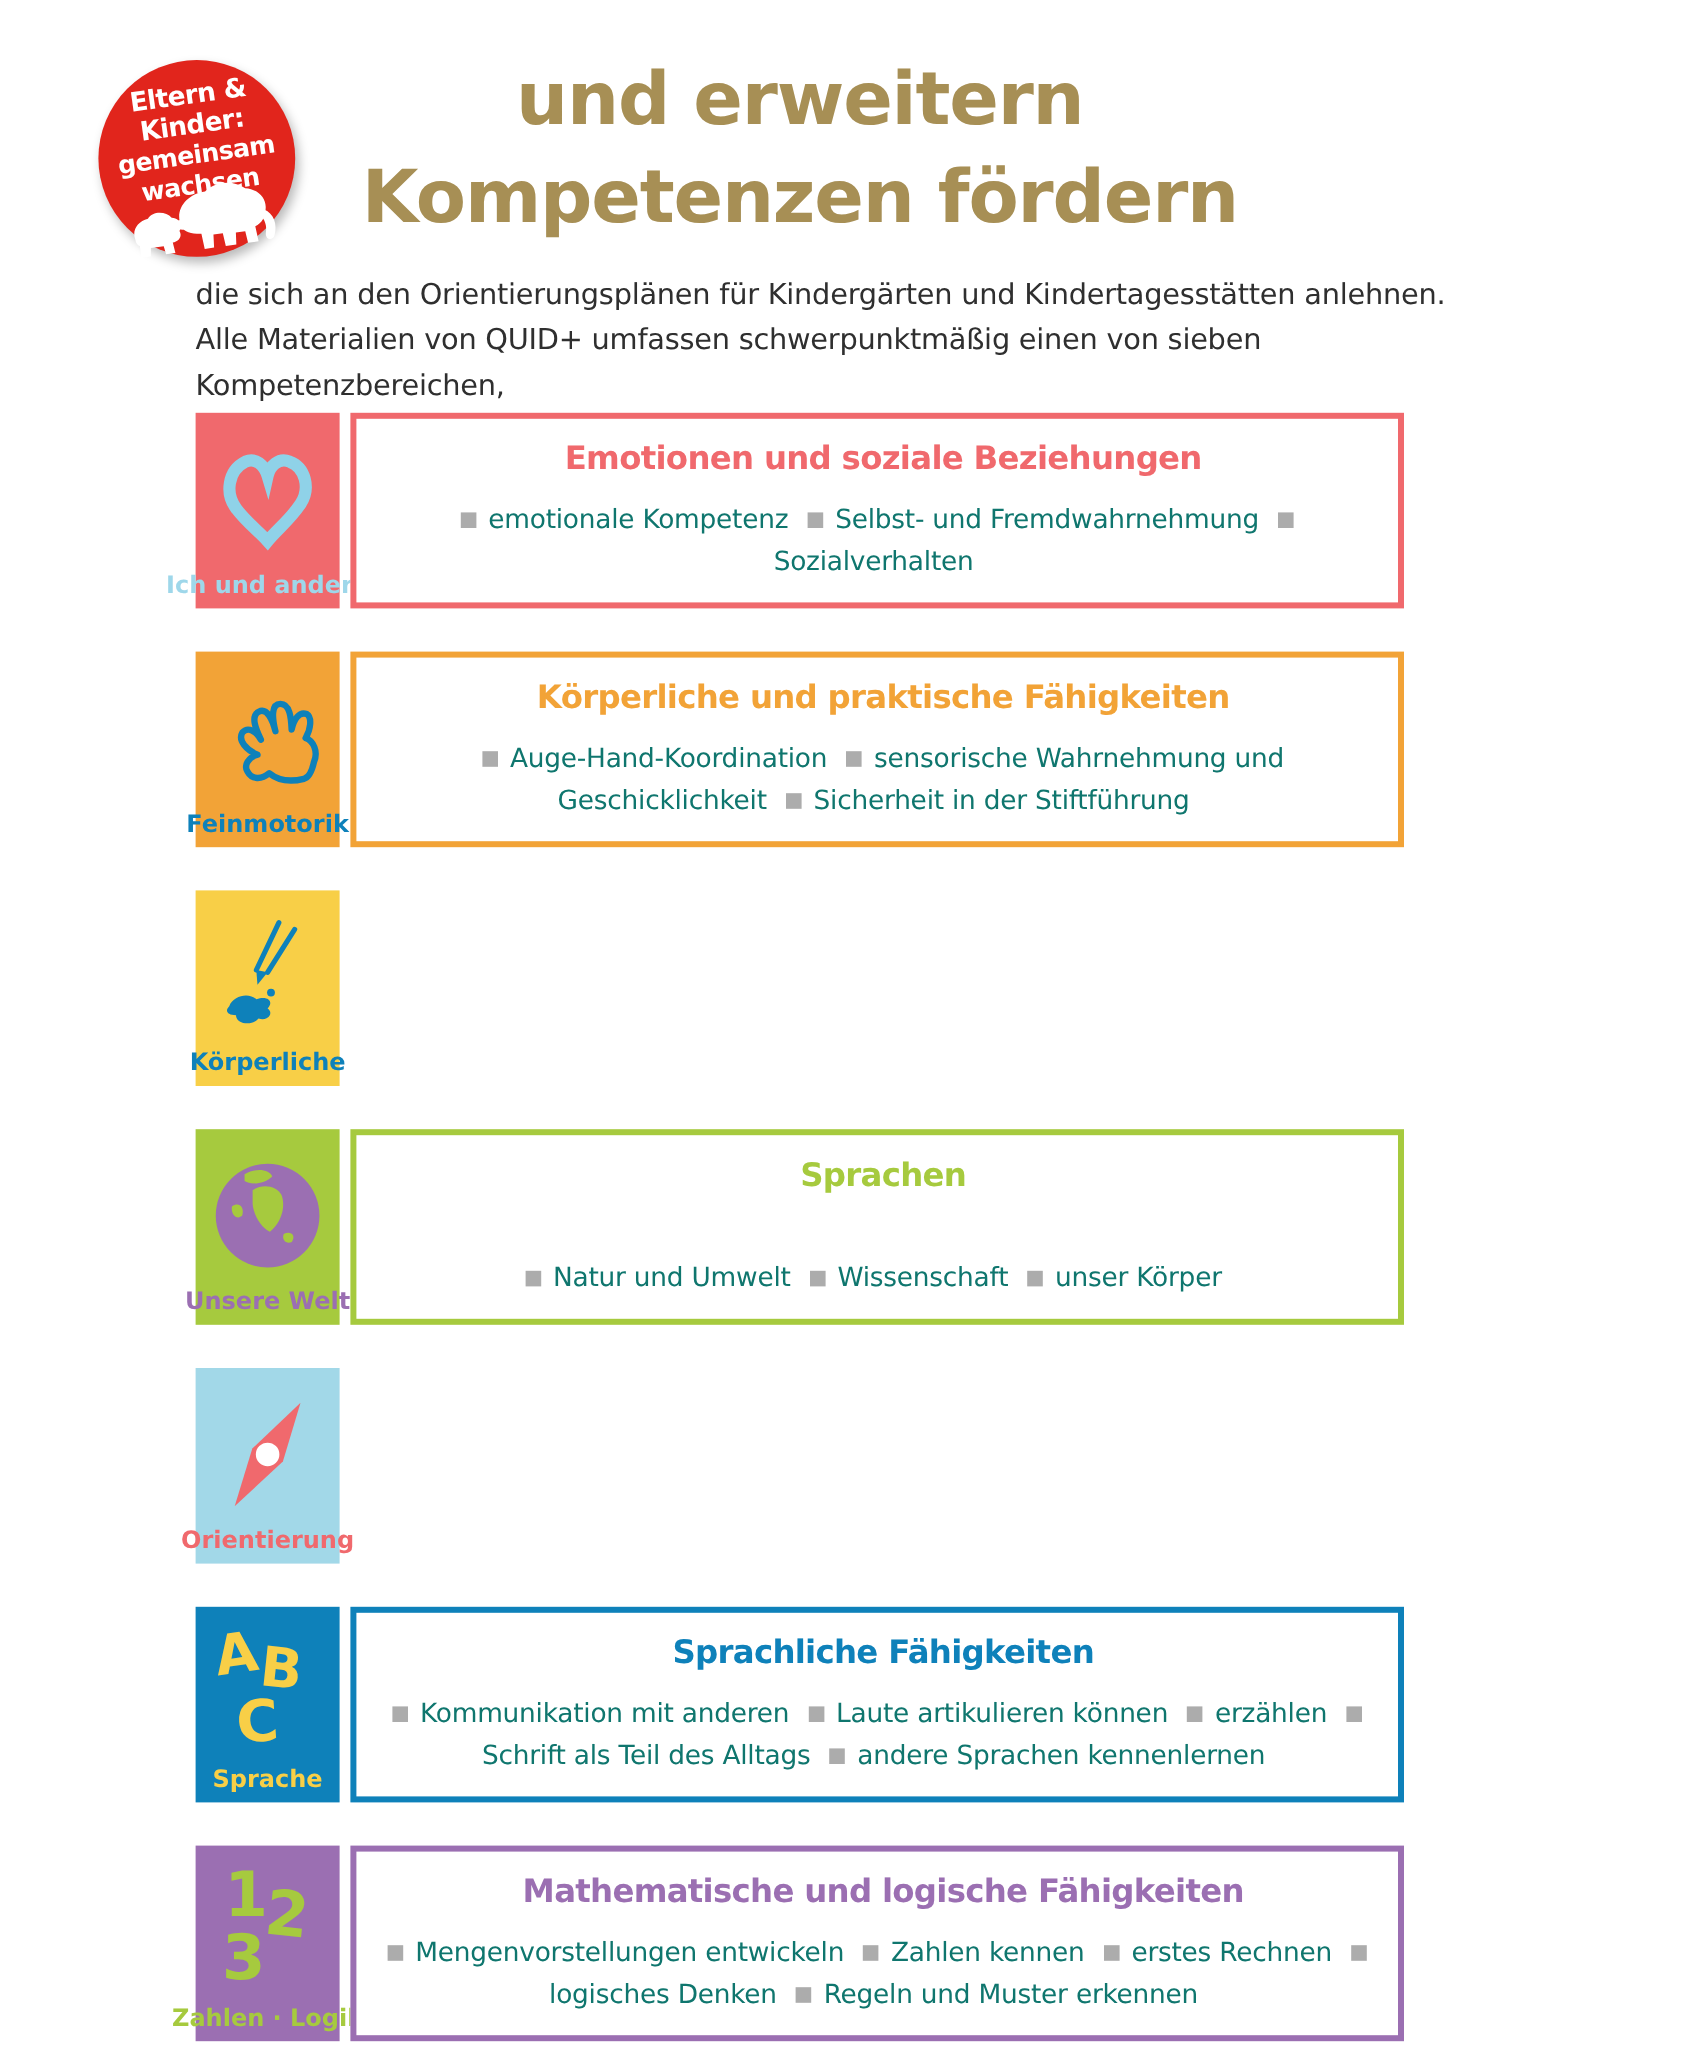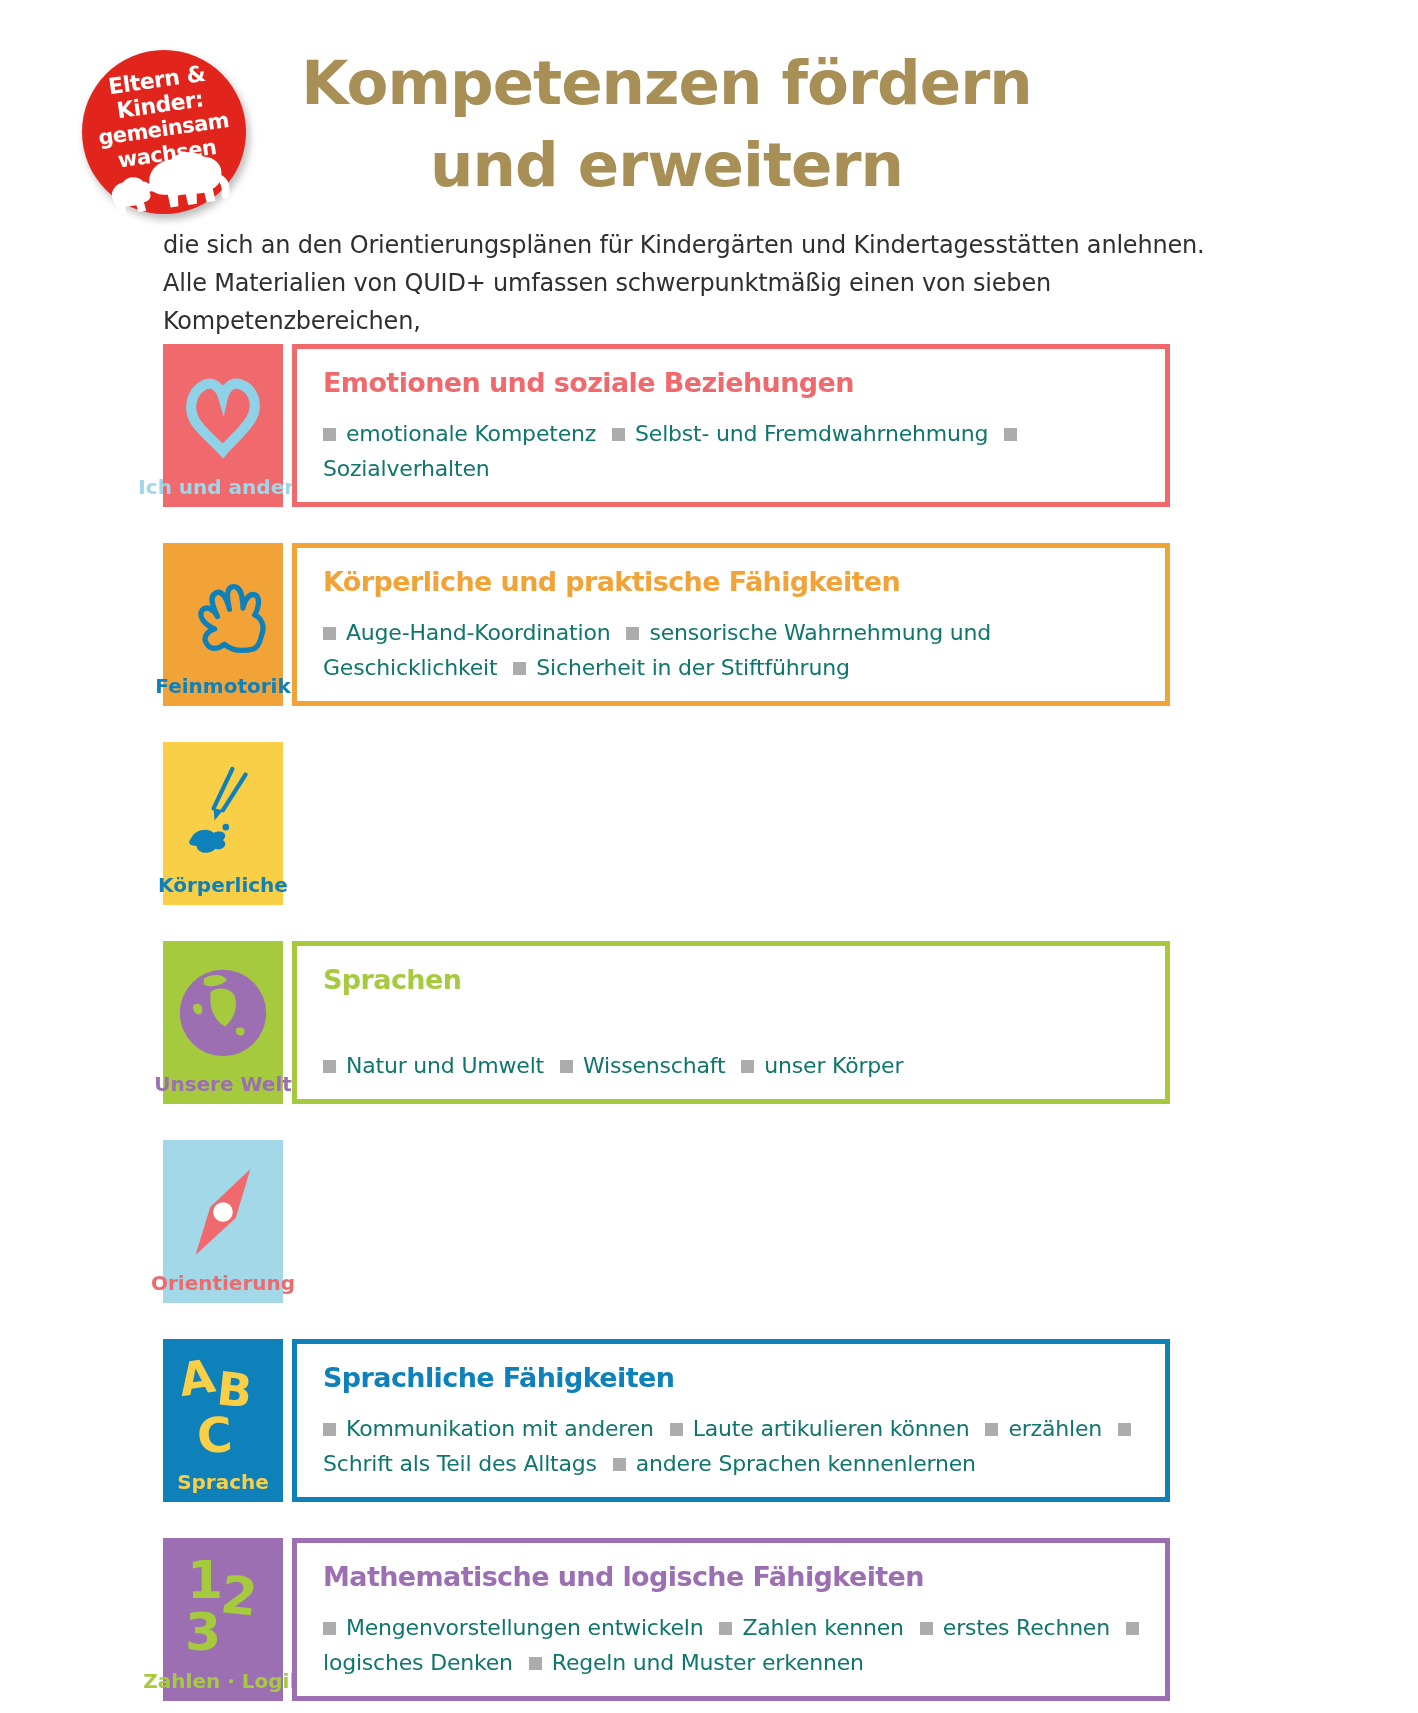--- a/index.html
+++ b/index.html
@@ -42,21 +42,21 @@
     display:flex; flex-direction:column; align-items:center;
     justify-content:space-between; box-sizing:border-box;
     padding:12px 4px 8px 4px;
   }
   .icon-wrap { flex:1; display:flex; align-items:center; justify-content:center; width:100%; position:relative; }
   .icon-label { font-size:20px; font-weight:bold; color:var(--label-color); white-space:nowrap; }
 
   .content-box {
     flex:1; margin-left:9px; background:#ffffff;
     border:5px solid var(--accent); box-sizing:border-box;
-    display:flex; flex-direction:column; padding:14px 16px 12px 26px;
+    display:flex; flex-direction:column; padding:14px 16px 12px 26px;text-align:center;
   }
   .row-heading {
     font-size:27px; font-weight:bold; color:var(--heading); letter-spacing:-0.6px;
     margin:4px 0 0 0;
   }
   .bullets {
     margin:auto 0 4px 0; font-size:22px; line-height:35px; color:#0f766e; letter-spacing:-0.2px;
   }
   .b-item { margin-right:16px; }
   .sq {
@@ -100,22 +100,22 @@
       <svg class="badge-elephants" viewBox="0 0 140 66">
         <path d="M50 40 C46 26 58 14 74 14 C84 6 100 8 108 16 C118 18 124 26 123 34 C122 42 118 47 112 49 L113 62 L104 62 L103 52 L95 52 L94 62 L85 62 L84 51 L76 51 L75 62 L67 62 L66 49 C58 48 52 46 50 40 Z"></path>
         <path d="M121 36 C129 40 131 50 127 59 C125 63 119 62 120 56 C122 50 121 44 117 40 Z"></path>
         <path d="M10 46 C8 38 14 31 23 30 C28 24 39 26 43 32 C49 33 52 39 48 44 C50 49 46 53 41 53 L42 62 L34 62 L33 55 L22 55 L21 62 L13 62 L13 52 C11 51 10 49 10 46 Z"></path>
         <path d="M46 36 C52 33 57 36 56 42 C53 45 47 43 45 40 Z"></path>
       </svg>
     </div>
   </div>
 
   <div class="title" id="titleBlock" style="color: rgb(167, 143, 85);">
+    <div>und erweitern</div>
     <div>Kompetenzen fördern</div>
-    <div>und erweitern</div>
   </div>
 
   <div class="intro">
     <div>die sich an den Orientierungsplänen für Kindergärten und Kindertagesstätten anlehnen.</div>
     <div>Alle Materialien von QUID+ umfassen schwerpunktmäßig einen von sieben Kompetenzbereichen,</div>
   </div>
 
   <div class="rows">
 
     <div class="comp-row" style="--accent: #f0696d; --heading: #f0696d; --label-color: #9ed7ea; --icon: #8fd2e8;">

